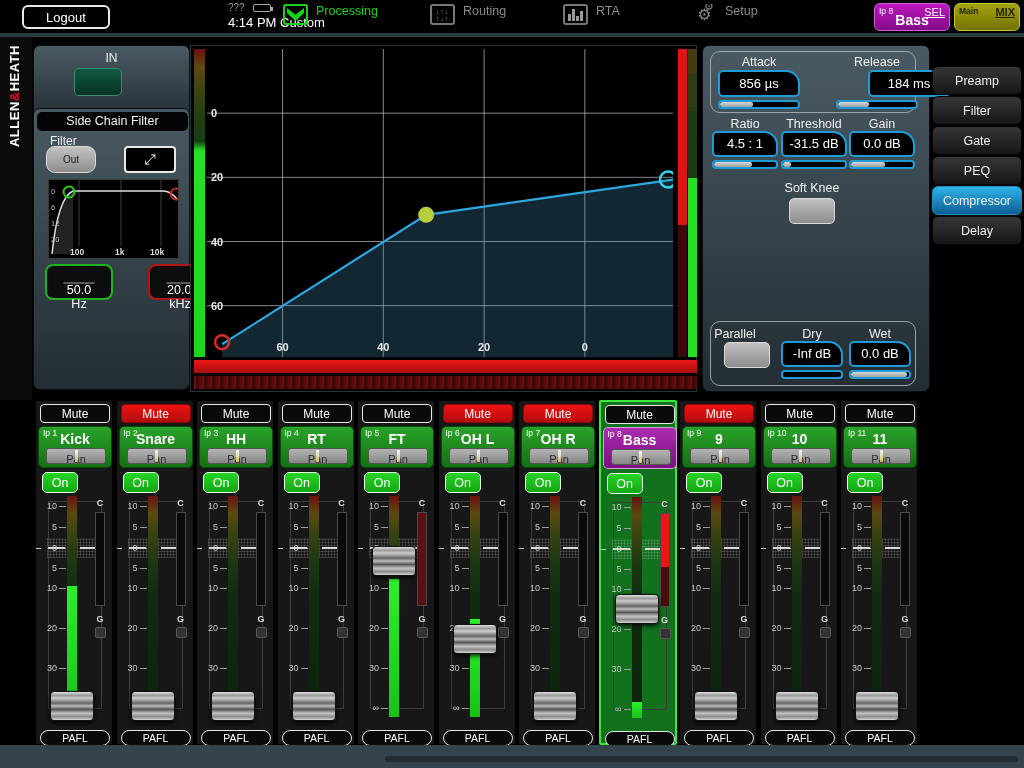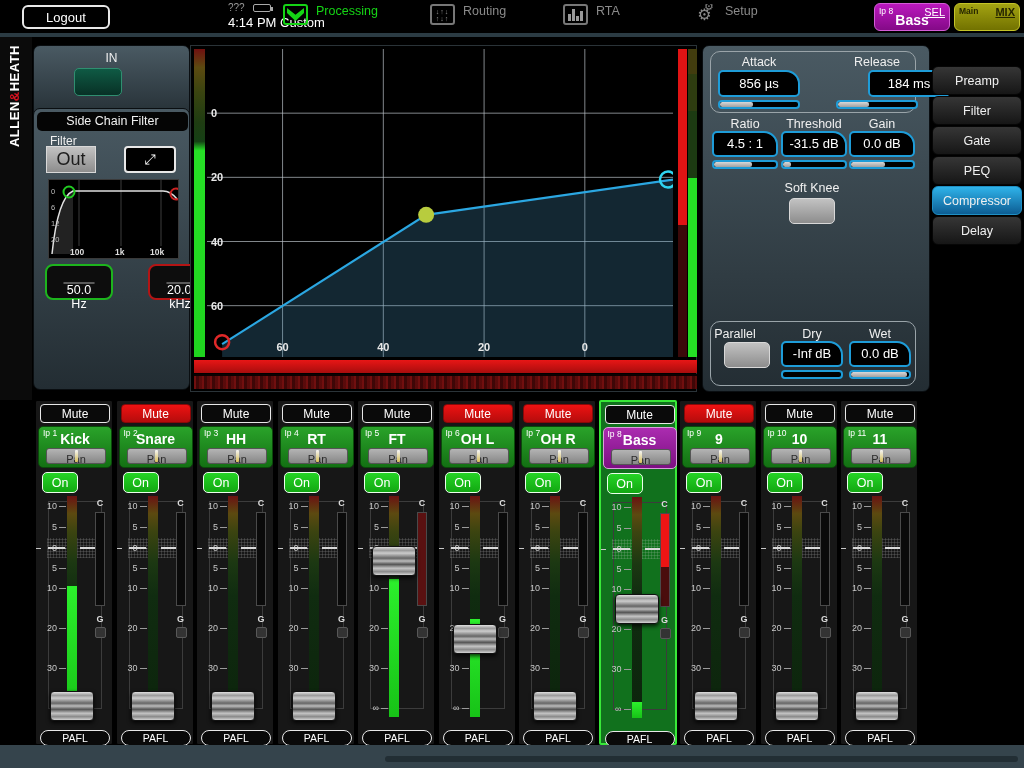--- a/index.html
+++ b/index.html
@@ -47,21 +47,21 @@
 
   
   .in-panel { left:33px; top:45px; width:157px; height:76px; }
   .in-label { position:absolute; left:0; right:0; top:5px; text-align:center; color:#f0f0f0; font-size:12px; }
   .in-btn { position:absolute; left:40px; top:22px; width:48px; height:28px; border-radius:5px; background:linear-gradient(180deg,#0f5a44,#083126); border:1px solid #2f8f70; }
 
   
   .scf-panel { left:33px; top:108px; width:157px; height:282px; }
   .scf-header { position:absolute; left:3px; top:3px; width:151px; height:19px; background:#050505; border-radius:5px; color:#f0f0f0; font-size:12.5px; text-align:center; line-height:19px; }
   .scf-filter-label { position:absolute; left:16px; top:25px; font-size:12px; color:#f0f0f0; }
-  .out-btn { position:absolute; left:12px; top:37px; width:50px; height:27px; border-radius:0; background:linear-gradient(180deg,#c2c2c2,#8d8d8d); border:1px solid #d8d8d8; font-size:18px; color:#1c1c1c; font-family:inherit; }
+  .out-btn { position:absolute; left:12px; top:37px; width:50px; height:27px; border-radius:9px; background:linear-gradient(180deg,#c2c2c2,#8d8d8d); border:1px solid #d8d8d8; font-size:10px; color:#1c1c1c; font-family:inherit; }
   .expand-btn { position:absolute; left:90px; top:37px; width:52px; height:27px; border-radius:4px; background:#000; border:2px solid #e8e8e8; color:#fff; font-size:14px; line-height:21px; text-align:center; }
   .scf-graph { position:absolute; left:14px; top:70px; width:131px; height:80px; background:#000; border:1px solid #3a3a3a; }
   .scf-graph .yt { position:absolute; left:2px; font-size:7.5px; color:#bbb; }
   .scf-graph .xt { position:absolute; bottom:1px; font-size:8.5px; font-weight:bold; color:#ddd; }
   .freq-outer { position:absolute; border:2px solid; border-radius:8px; padding:16px; background:#0d0d0d; }
   .freq-outer.green { border-color:#1db41d; }
   .freq-outer.red { border-color:#b41414;margin-left:32px; }
   .freq-inner { width:100%; height:100%; background:linear-gradient(180deg,#3d3d3d,#252525); border:1px solid #5a5a5a; border-radius:5px; color:#fff; font-size:12.5px; font-family:inherit; }
 
   

